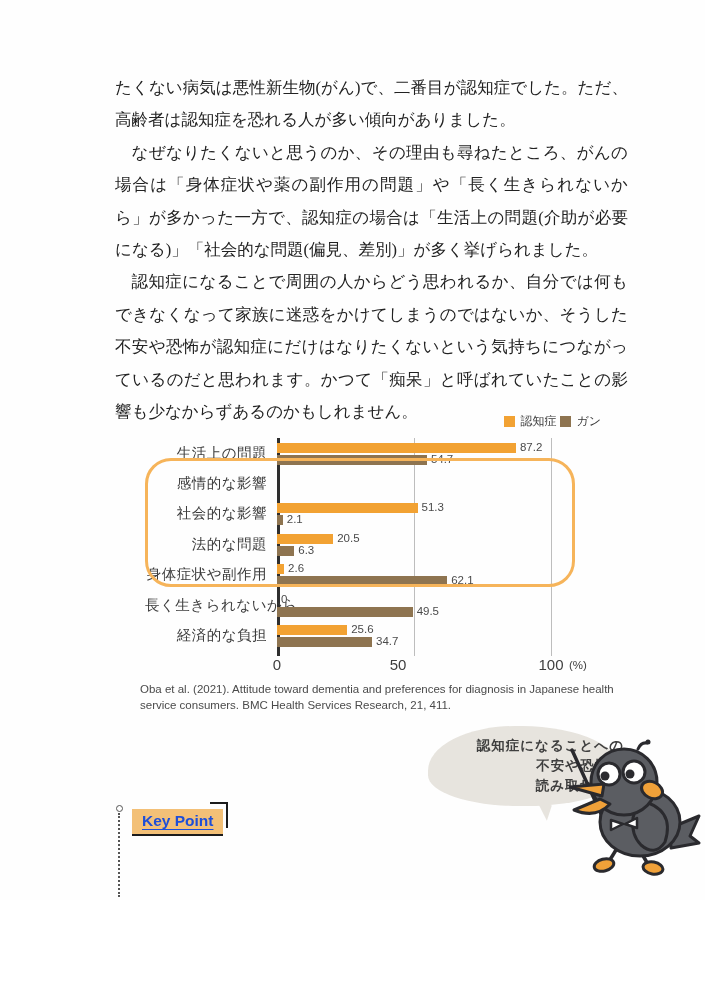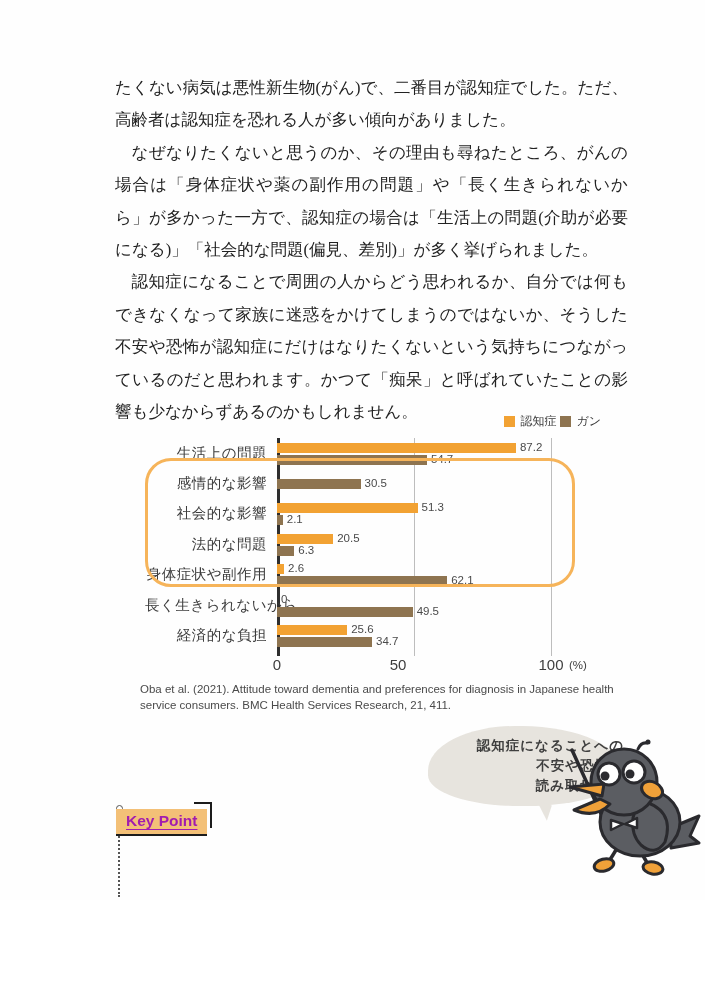--- a/index.html
+++ b/index.html
@@ -49,22 +49,22 @@
     border-bottom:16px solid transparent;transform:rotate(18deg);}
   .bubble-line{font-size:13.5px;font-weight:bold;color:#3f3f3f;line-height:20px;letter-spacing:1px;}
 
   .crow{position:absolute;left:552px;top:736px;width:152px;height:140px;}
 
   
   .keypoint{position:absolute;left:112px;top:809px;width:526px;}
   .kp-rail{position:absolute;left:6px;top:4px;height:84px;border-left:2.5px dotted #555;}
   .kp-rail::before{content:"";position:absolute;left:-4.5px;top:-8px;width:5px;height:5px;
     border:1.8px solid #555;border-radius:50%;background:#fff;}
-  .kp-label{position:relative;display:inline-block;margin-left:4px;
-    background:#f3c077;color:#a21caf;font-weight:bold;font-size:15.5px;
+  .kp-label{position:relative;display:inline-block;margin-left:20px;
+    background:#f3c077;color:#1d4ed8;font-weight:bold;font-size:15.5px;
     padding:3px 10px 4px 10px;border-bottom:2.5px solid #1c1c1c;}
   .kp-label span{text-decoration:underline;text-underline-offset:3px;}
   .kp-label::after{content:"";position:absolute;right:-5px;top:-7px;width:16px;height:24px;
     border-top:2.5px solid #1c1c1c;border-right:2.5px solid #1c1c1c;}
   .kp-body{display:flex;margin:12px 0 0 18px;gap:6px;}
   .kp-icon{flex:none;margin-top:3px;}
   .kp-text{font-size:15px;color:#3a3a3a;line-height:26px;letter-spacing:.5px;}
 
   .page-number{position:absolute;left:648px;top:934px;font-size:15px;color:#333;}
 </style>
@@ -101,24 +101,20 @@
             </div>
             <div class="bar-line">
               <div class="bar" style="width: 149.878px; background: rgb(142, 116, 80);"></div>
               <span class="bar-value">54.7</span>
             </div>
           </div>
         </div>
         <div class="bar-row">
           <div class="bar-label">感情的な影響</div>
           <div class="bars">
-            <div class="bar-line">
-              <div class="bar" style="width: 83.57px; background: rgb(142, 116, 80);"></div>
-              <span class="bar-value">30.5</span>
-            </div>
           </div>
         </div>
         <div class="bar-row">
           <div class="bar-label">社会的な影響</div>
           <div class="bars">
             <div class="bar-line">
               <div class="bar" style="width: 140.562px; background: rgb(242, 162, 51);"></div>
               <span class="bar-value">51.3</span>
             </div>
             <div class="bar-line">

